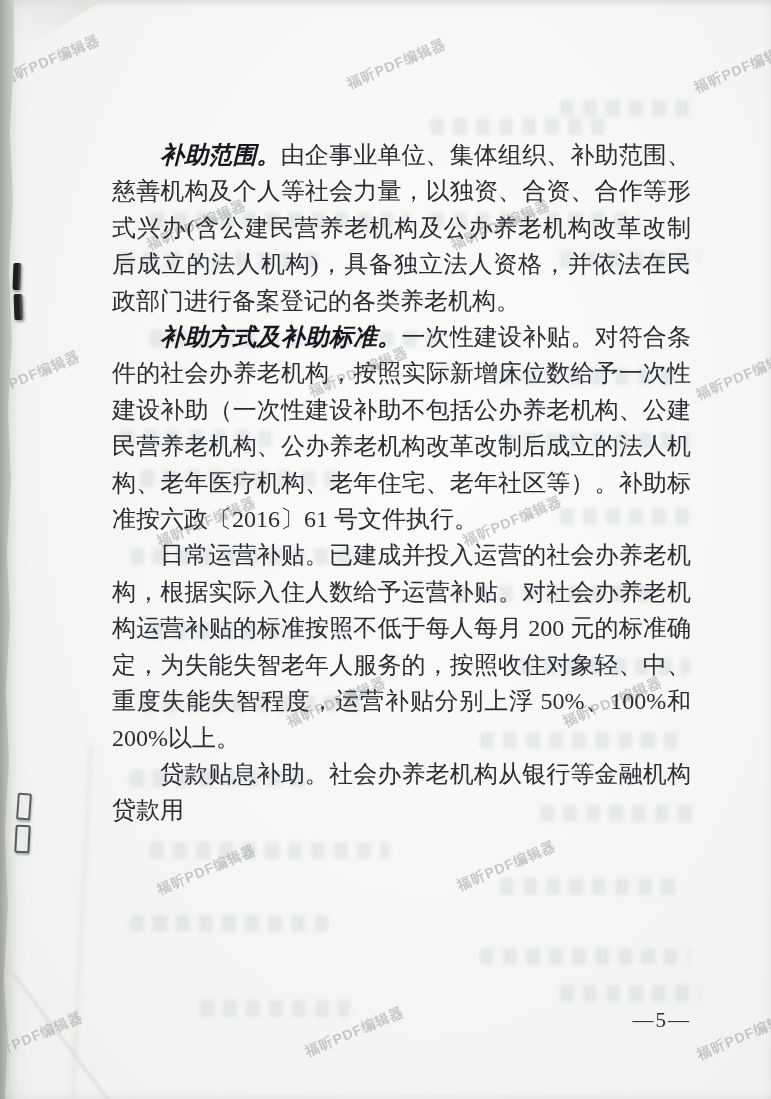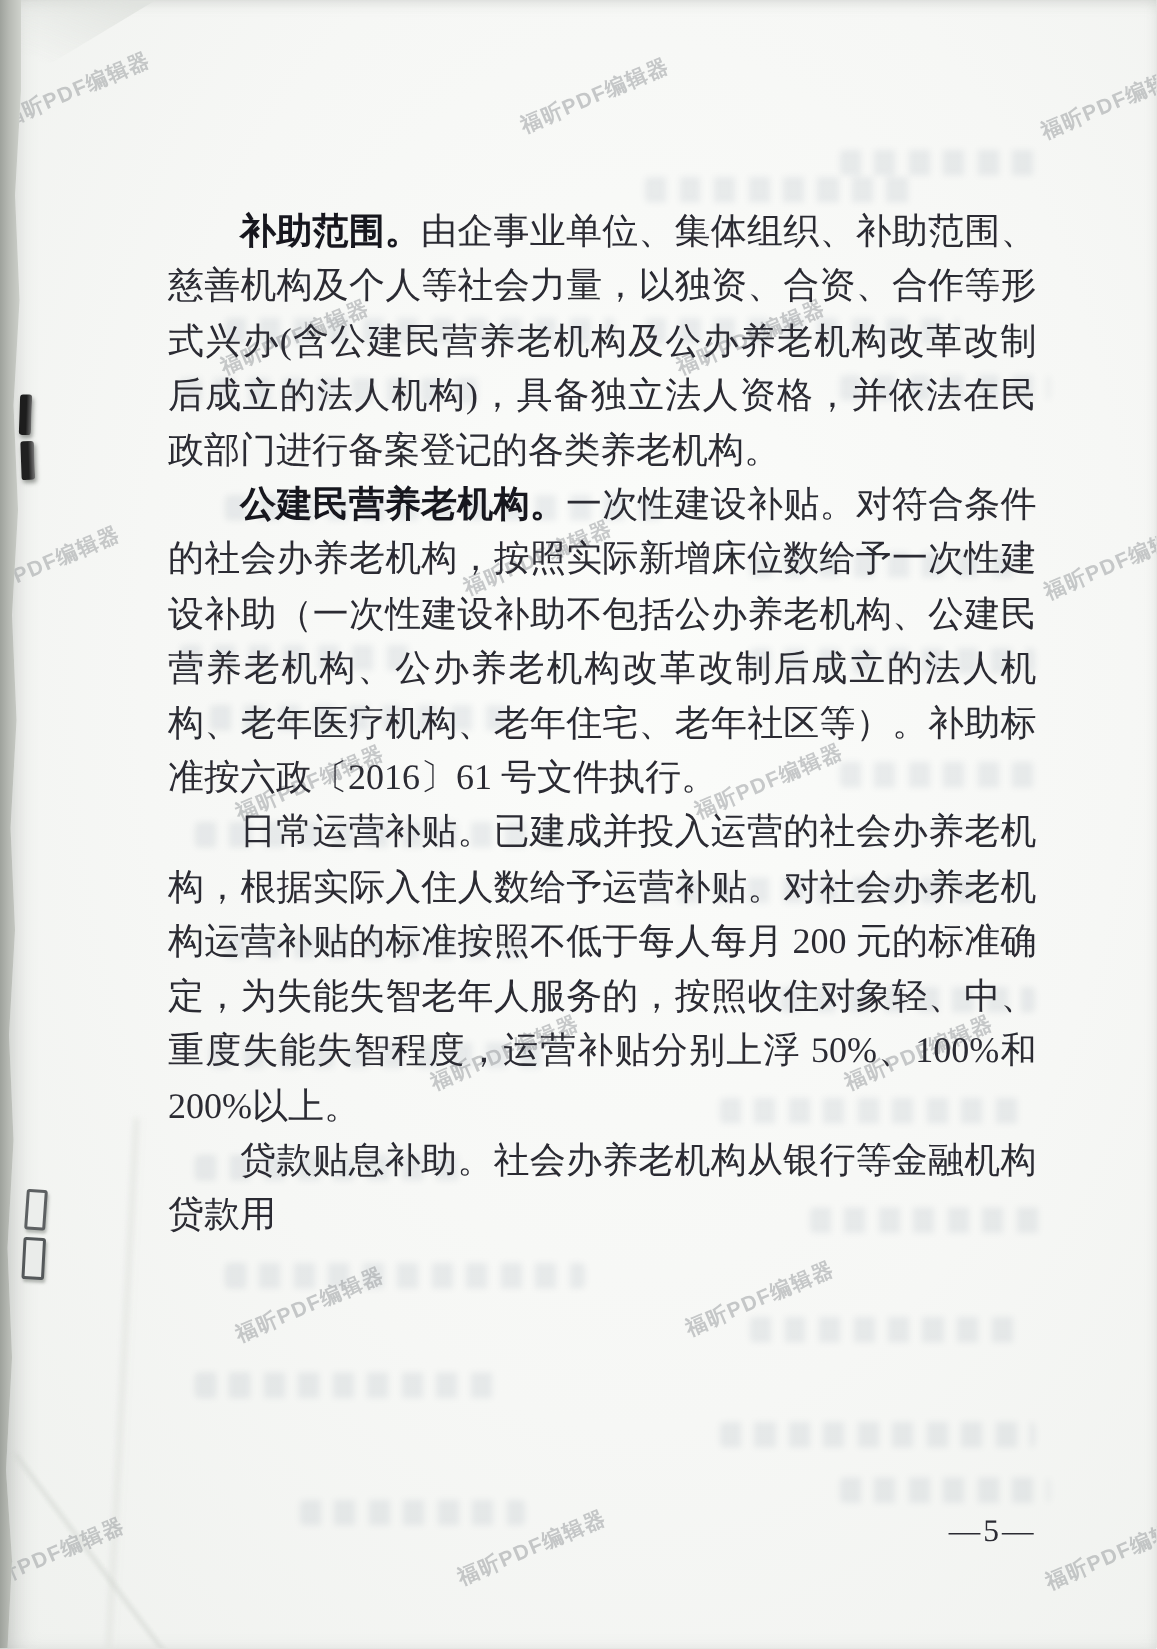--- a/index.html
+++ b/index.html
@@ -77,21 +77,21 @@
 
   
   .textblock {
     position: absolute; left: 112px; top: 137px; width: 579px;
     color: var(--ink-color, #2b2b33);
     font-size: 24px; line-height: 36.4px;
     text-align: justify; text-justify: inter-character;
   }
   .para { margin: 0; text-indent: 2em; }
   .para.no-indent { text-indent: 0; }
-  .para .lead { font-weight: 700; color: #17171e; }
+  .para .lead { font-weight: 700; color: #17171e; font-style: italic; }
   .page-number {
     position: absolute; right: 80px; top: 1008px;
     font-size: 21px; letter-spacing: 2px; color: #2b2b33;
   }
 </style>
 </head>
 <body>
 
 <div class="paper">
   <div class="corner-wedge"></div>
@@ -146,19 +146,19 @@
       <div class="wm" style="left: 698px; top: 1047px;">福昕PDF编辑器</div>
     </div>
 
   <div class="staple dark1"></div>
   <div class="staple dark2"></div>
   <div class="staple light1"></div>
   <div class="staple light2"></div>
 
   <div class="textblock">
     <p class="para"><b class="lead">补助范围。</b><span>由企事业单位、集体组织、补助范围、慈善机构及个人等社会力量，以独资、合资、合作等形式兴办(含公建民营养老机构及公办养老机构改革改制后成立的法人机构)，具备独立法人资格，并依法在民政部门进行备案登记的各类养老机构。</span></p>
-    <p class="para"><b class="lead">公建民营养老机构。</b><span>一次性建设补贴。对符合条件的社会办养老机构，按照实际新增床位数给予一次性建设补助（一次性建设补助不包括公办养老机构、公建民营养老机构、公办养老机构改革改制后成立的法人机构、老年医疗机构、老年住宅、老年社区等）。补助标准按六政〔2016〕61 号文件执行。</span></p>
+    <p class="para"><b class="lead">补助方式及补助标准。</b><span>一次性建设补贴。对符合条件的社会办养老机构，按照实际新增床位数给予一次性建设补助（一次性建设补助不包括公办养老机构、公建民营养老机构、公办养老机构改革改制后成立的法人机构、老年医疗机构、老年住宅、老年社区等）。补助标准按六政〔2016〕61 号文件执行。</span></p>
     <p class="para"><b class="lead"></b><span>日常运营补贴。已建成并投入运营的社会办养老机构，根据实际入住人数给予运营补贴。对社会办养老机构运营补贴的标准按照不低于每人每月 200 元的标准确定，为失能失智老年人服务的，按照收住对象轻、中、重度失能失智程度，运营补贴分别上浮 50%、100%和 200%以上。</span></p>
     <p class="para"><b class="lead"></b><span>贷款贴息补助。社会办养老机构从银行等金融机构贷款用</span></p>
   </div>
 
   <div class="page-number">—5—</div>
 </div>
 
 </body></html>

